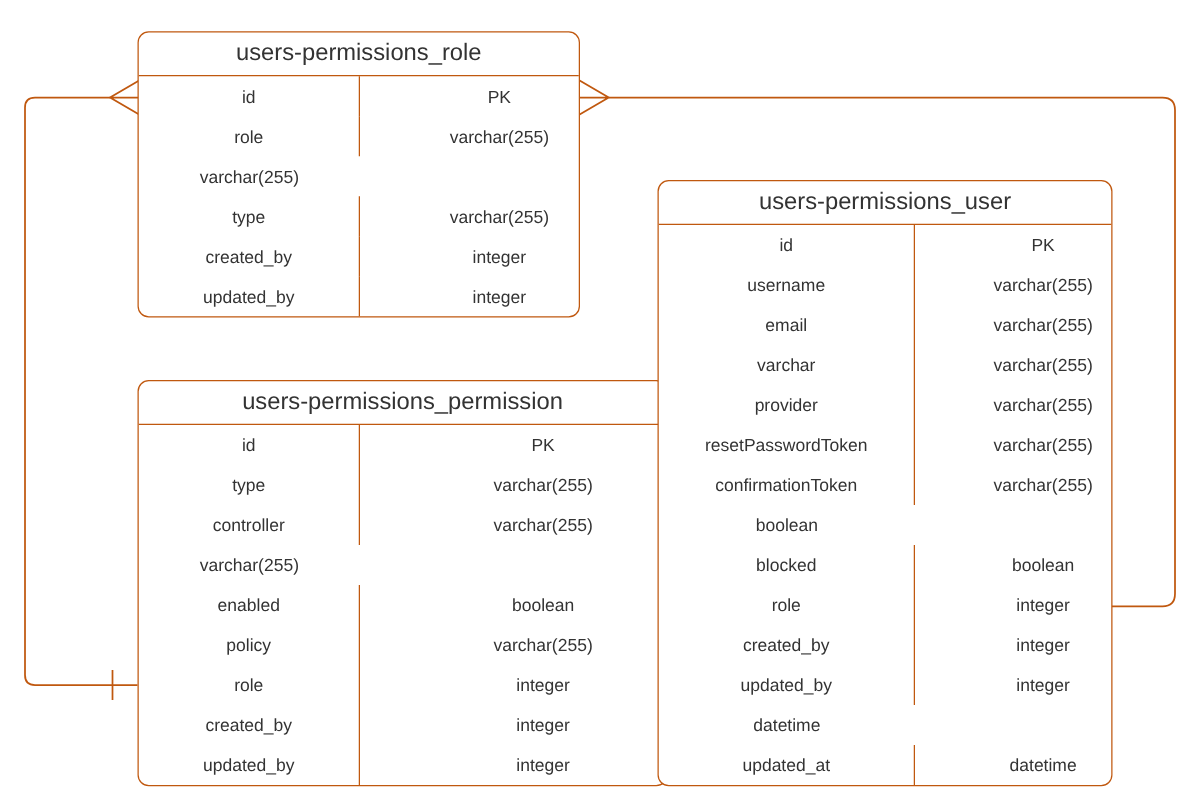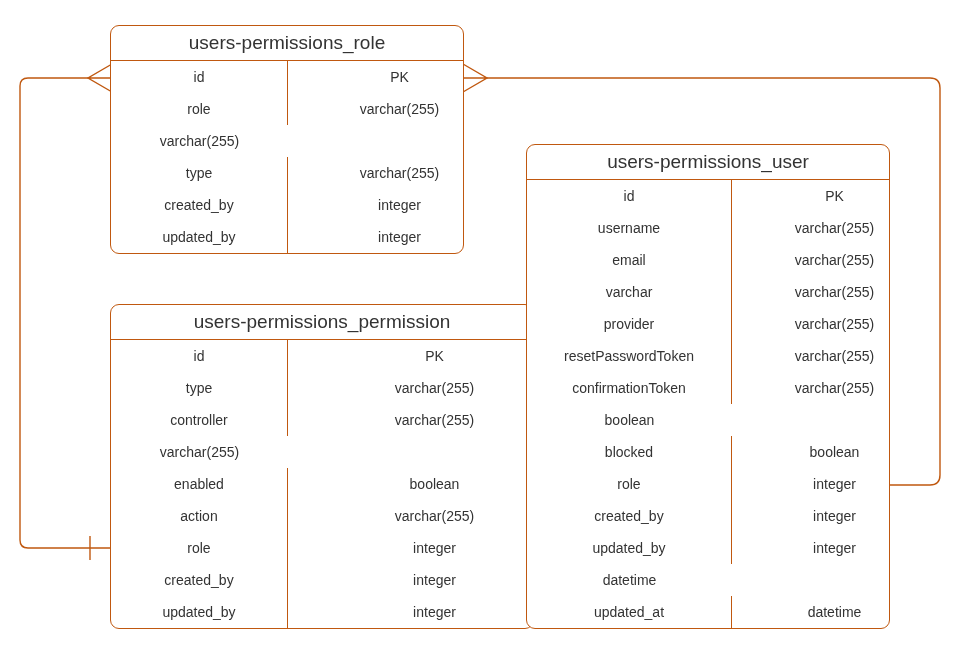--- a/index.html
+++ b/index.html
@@ -133,21 +133,21 @@
           <div class="cell type">varchar(255)</div>
         </div>
         <div class="row">
           <div class="cell type">varchar(255)</div>
         </div>
         <div class="row">
           <div class="cell name">enabled</div>
           <div class="cell type">boolean</div>
         </div>
         <div class="row">
-          <div class="cell name">action</div>
+          <div class="cell name">policy</div>
           <div class="cell type">varchar(255)</div>
         </div>
         <div class="row">
           <div class="cell name">role</div>
           <div class="cell type">integer</div>
         </div>
         <div class="row">
           <div class="cell name">created_by</div>
           <div class="cell type">integer</div>
         </div>

